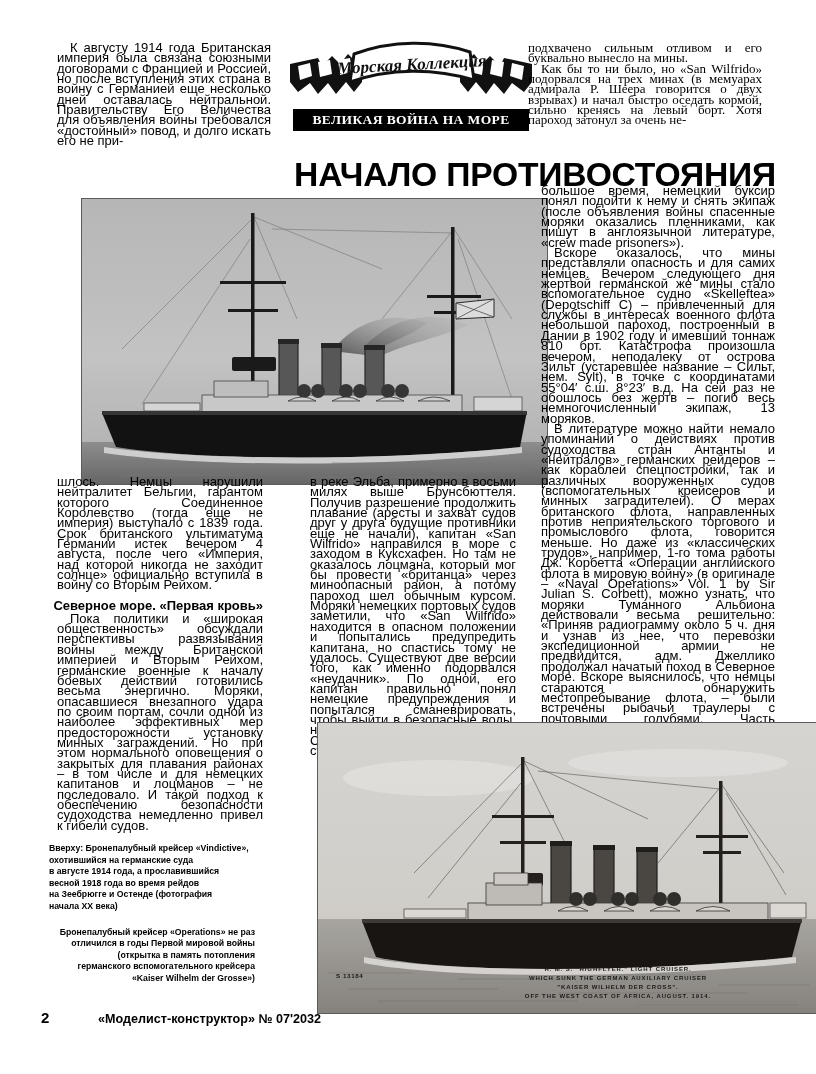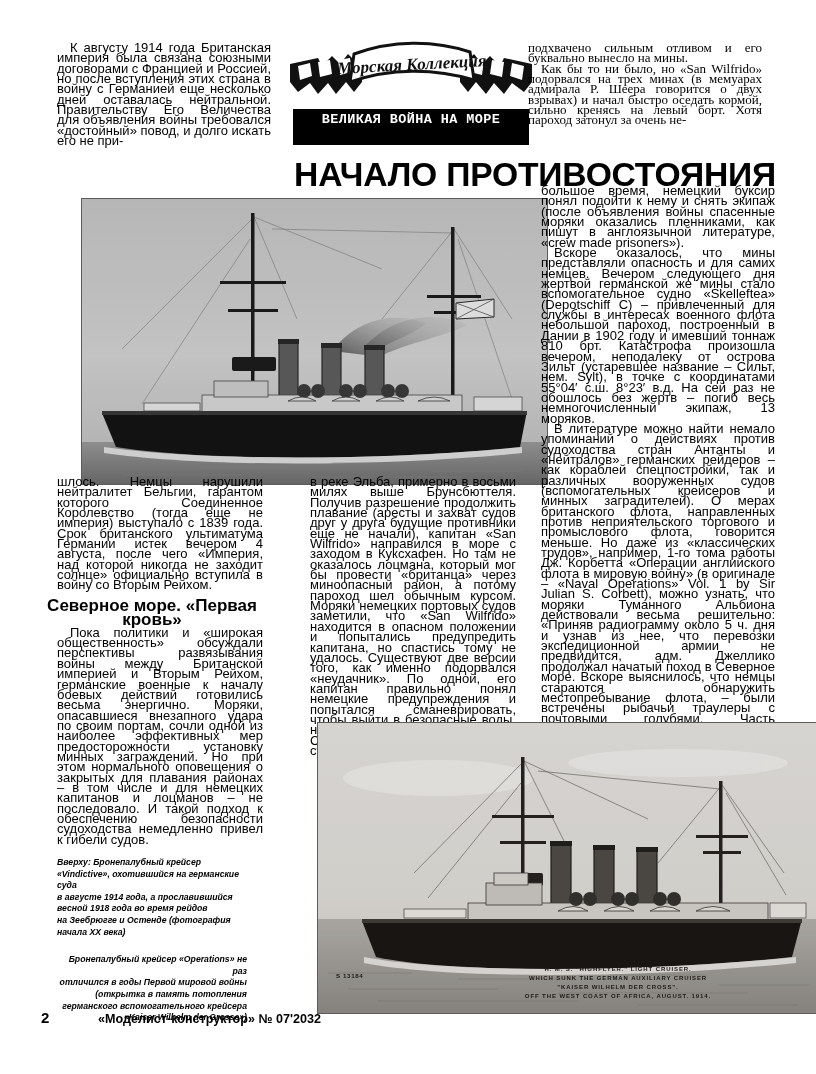--- a/index.html
+++ b/index.html
@@ -48,30 +48,30 @@
     position: relative;
     width: 246px;
     height: 72px;
   }
   .ribbon-wrap svg { display: block; }
   .banner-bar {
     position: absolute;
     left: 5px;
     top: 73px;
     width: 236px;
-    height: 36px;
+    height: 22px;
     background: #000;
     color: #fff;
     font-size: 13.5px;
     font-weight: bold;
     letter-spacing: 0.4px;
     line-height: 22px;
     text-align: center;
     white-space: nowrap;
-    font-family: Liberation Mono, monospace;
+    font-family: Liberation Serif, serif;
   }
 
   
   #headline {
     position: absolute;
     left: 40px;
     top: 134px;
     width: 736px;
     text-align: right;
     font-size: 33px;
@@ -87,36 +87,35 @@
   
   .col { position: absolute; }
   #col-left-top   { left: 41px;  top: 43px;  width: 230px; }
   #col-right-top  { left: 512px; top: 43px;  width: 250px; font-family: Liberation Serif, serif; }
 
   #col-left-main  { left: 41px;  top: 477px; width: 222px; }
   #col-mid-main   { left: 294px; top: 477px; width: 222px; }
   #col-right-main { left: 525px; top: 186px; width: 250px; }
 
   .subhead {
-    font-size: 17px;
+    font-size: 13px;
     font-weight: bold;
     line-height: 14px;
     margin: 8px 0 1px 0;
     text-indent: 0;
-    text-align: center;
+    text-align: right;
   }
 
   .caption-italic {
     font-size: 8.7px;
     line-height: 11.6px;
-    font-style: italic;
     font-weight: bold;
     text-indent: 0;
     text-align: left;
-    margin: 16px;
+    margin: 8px;
   }
   .caption-italic.right { text-align: right; }
 
   
   .photo {
     position: absolute;
     border: 1px solid #5c5c5c;
     background: #cfcfcf;
     overflow: hidden;
   }

